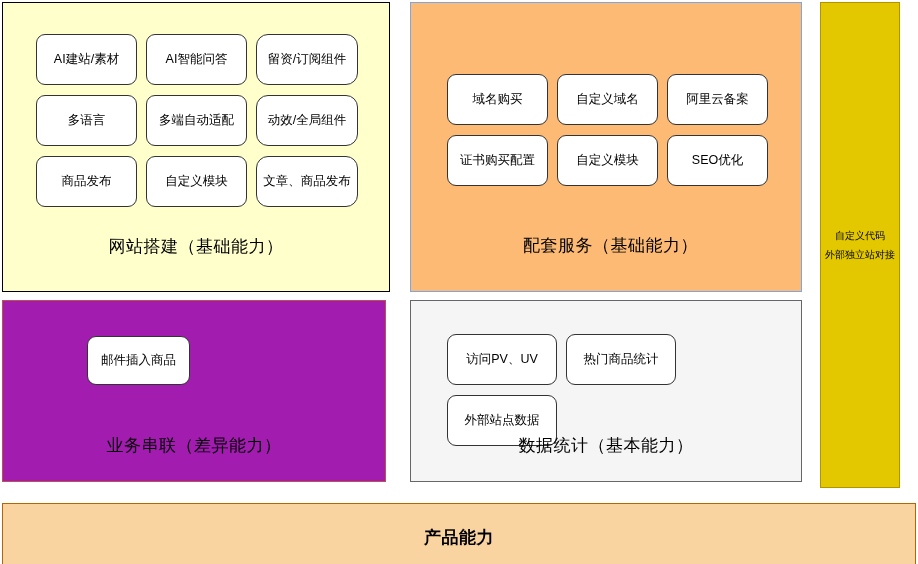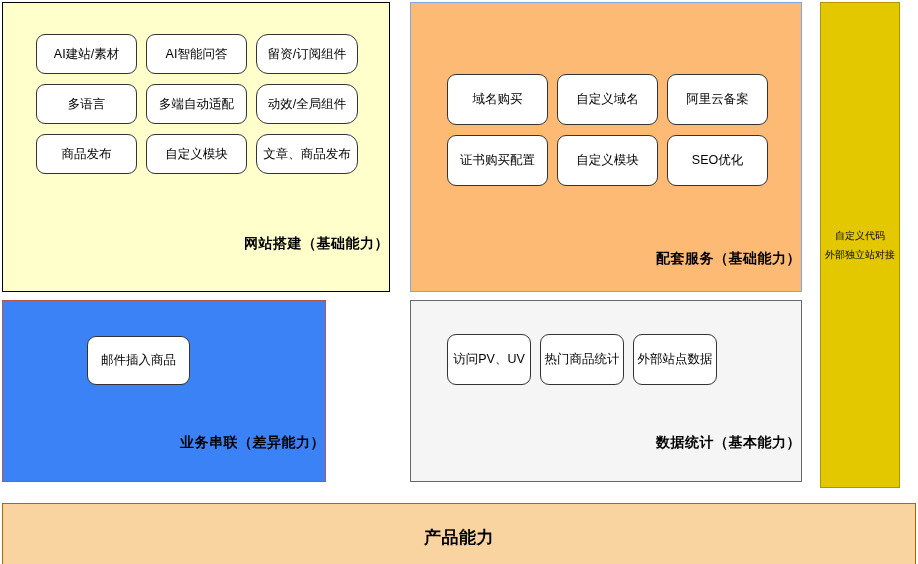--- a/index.html
+++ b/index.html
@@ -18,23 +18,23 @@
   .panel {
     position: absolute;
     box-sizing: border-box;
     border-style: solid;
     border-width: 1px;
   }
   .panel-heading {
     position: absolute;
     left: 0;
     right: 0;
-    text-align: right;
-    font-weight: bold;
-    font-size: 14px;
+    text-align: center;
+    font-weight: normal;
+    font-size: 17px;
     letter-spacing: 0.5px;
     color: #000000;
     white-space: nowrap;
   }
   .card-grid {
     position: absolute;
     display: flex;
     flex-wrap: wrap;
   }
   .card {
@@ -54,78 +54,78 @@
   
   #panel-website {
     left: 2px; top: 2px; width: 388px; height: 290px;
     background: #ffffcc;
     border-color: #000000;
   }
   #panel-website .card-grid {
     left: 33px; top: 31px; width: 322px;
     gap: 10px 9px;
   }
-  #panel-website .card { width: 101px; height: 40px; text-align: center; }
+  #panel-website .card { width: 101px; height: 51px; text-align: center; }
   #panel-website .card.wide { width: 102px; border-radius: 12px; }
   #panel-website .panel-heading { top: 232px; }
 
   
   #panel-services {
     left: 410px; top: 2px; width: 392px; height: 290px;
     background: #fdba74;
     border-color: #7ea6e0;
   }
   #panel-services .card-grid {
     left: 36px; top: 71px; width: 323px;
     gap: 10px 9px;
   }
   #panel-services .card { width: 101px; height: 51px; }
-  #panel-services .panel-heading { top: 247px; padding-left: 9px; }
+  #panel-services .panel-heading { top: 231px; padding-left: 9px; }
 
   
   #panel-customcode {
     left: 820px; top: 2px; width: 80px; height: 486px;
     background: #e3c800;
     border-color: #b09500;
     display: flex;
     align-items: center;
     justify-content: center;
   }
   #panel-customcode .stacked-text {
     text-align: center;
     font-size: 10px;
     line-height: 19px;
     color: #000000;
     white-space: nowrap;
   }
 
   
   #panel-business {
-    left: 2px; top: 300px; width: 324px; height: 182px;
-    background: #3b82f6;
+    left: 2px; top: 300px; width: 384px; height: 182px;
+    background: #a21caf;
     border-color: #b85450;
   }
   #panel-business .card-grid {
     left: 84px; top: 35px; width: 221px;
     gap: 10px 10px;
   }
   #panel-business .card { width: 103px; height: 49px; }
   #panel-business .panel-heading { top: 133px; }
 
   
   #panel-data {
     left: 410px; top: 300px; width: 392px; height: 182px;
     background: #f5f5f5;
     border-color: #666666;
   }
   #panel-data .card-grid {
     left: 36px; top: 33px; width: 323px;
     gap: 10px 9px;
   }
-  #panel-data .card { width: 84px; height: 51px; }
+  #panel-data .card { width: 110px; height: 51px; }
   #panel-data .panel-heading { top: 133px; }
 
   
   #bar-product {
     position: absolute;
     box-sizing: border-box;
     left: 2px; top: 503px; width: 914px; height: 68px;
     background: #f9d4a0;
     border: 1px solid #b46504;
     display: flex;

